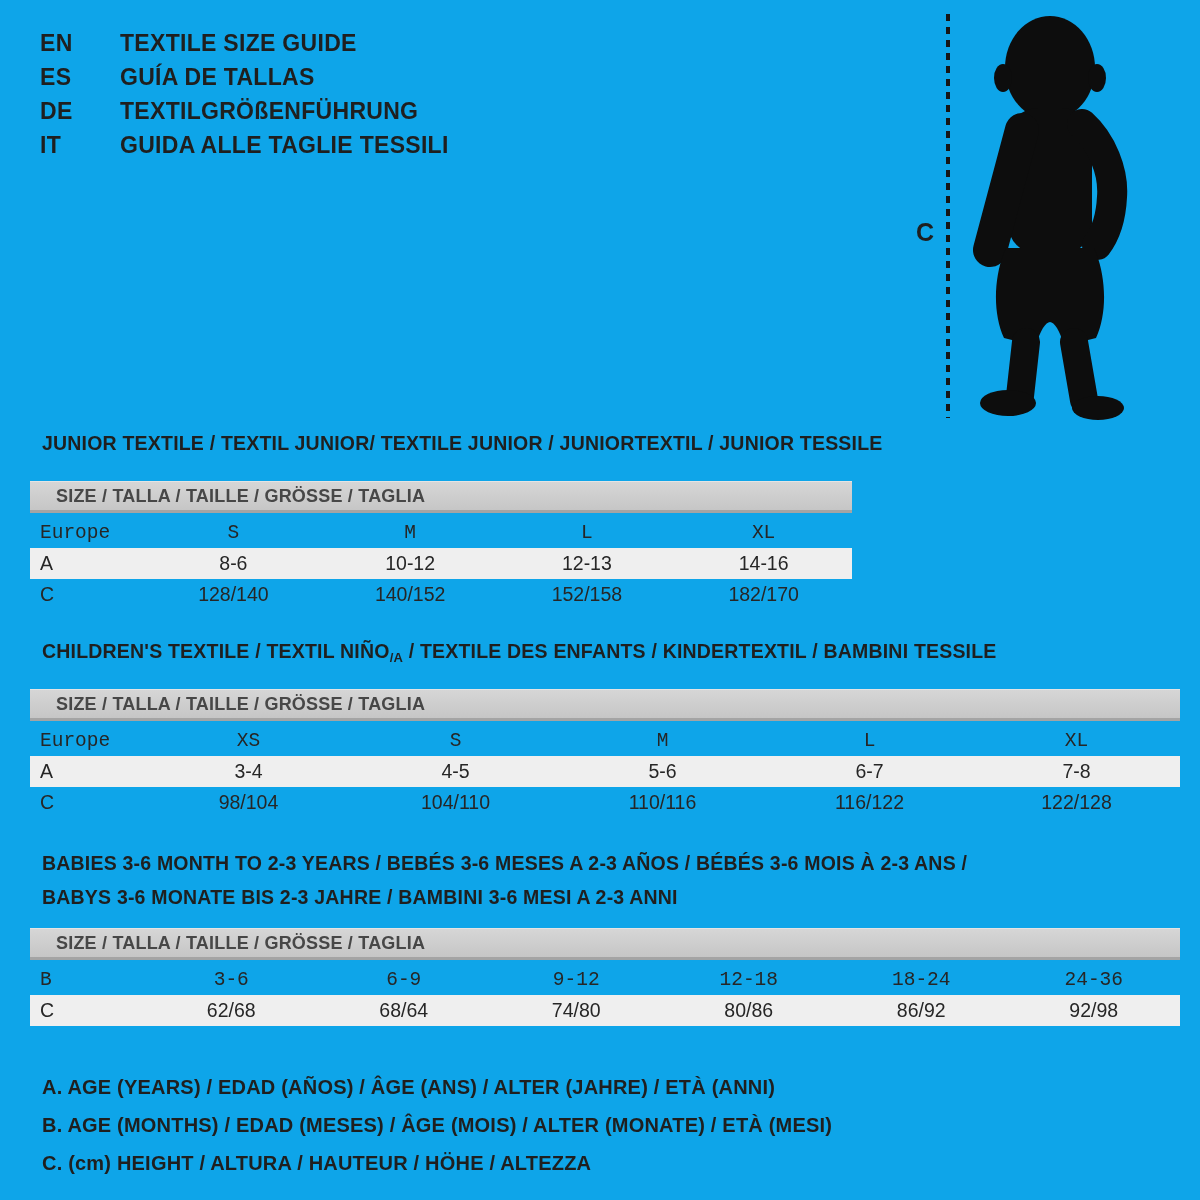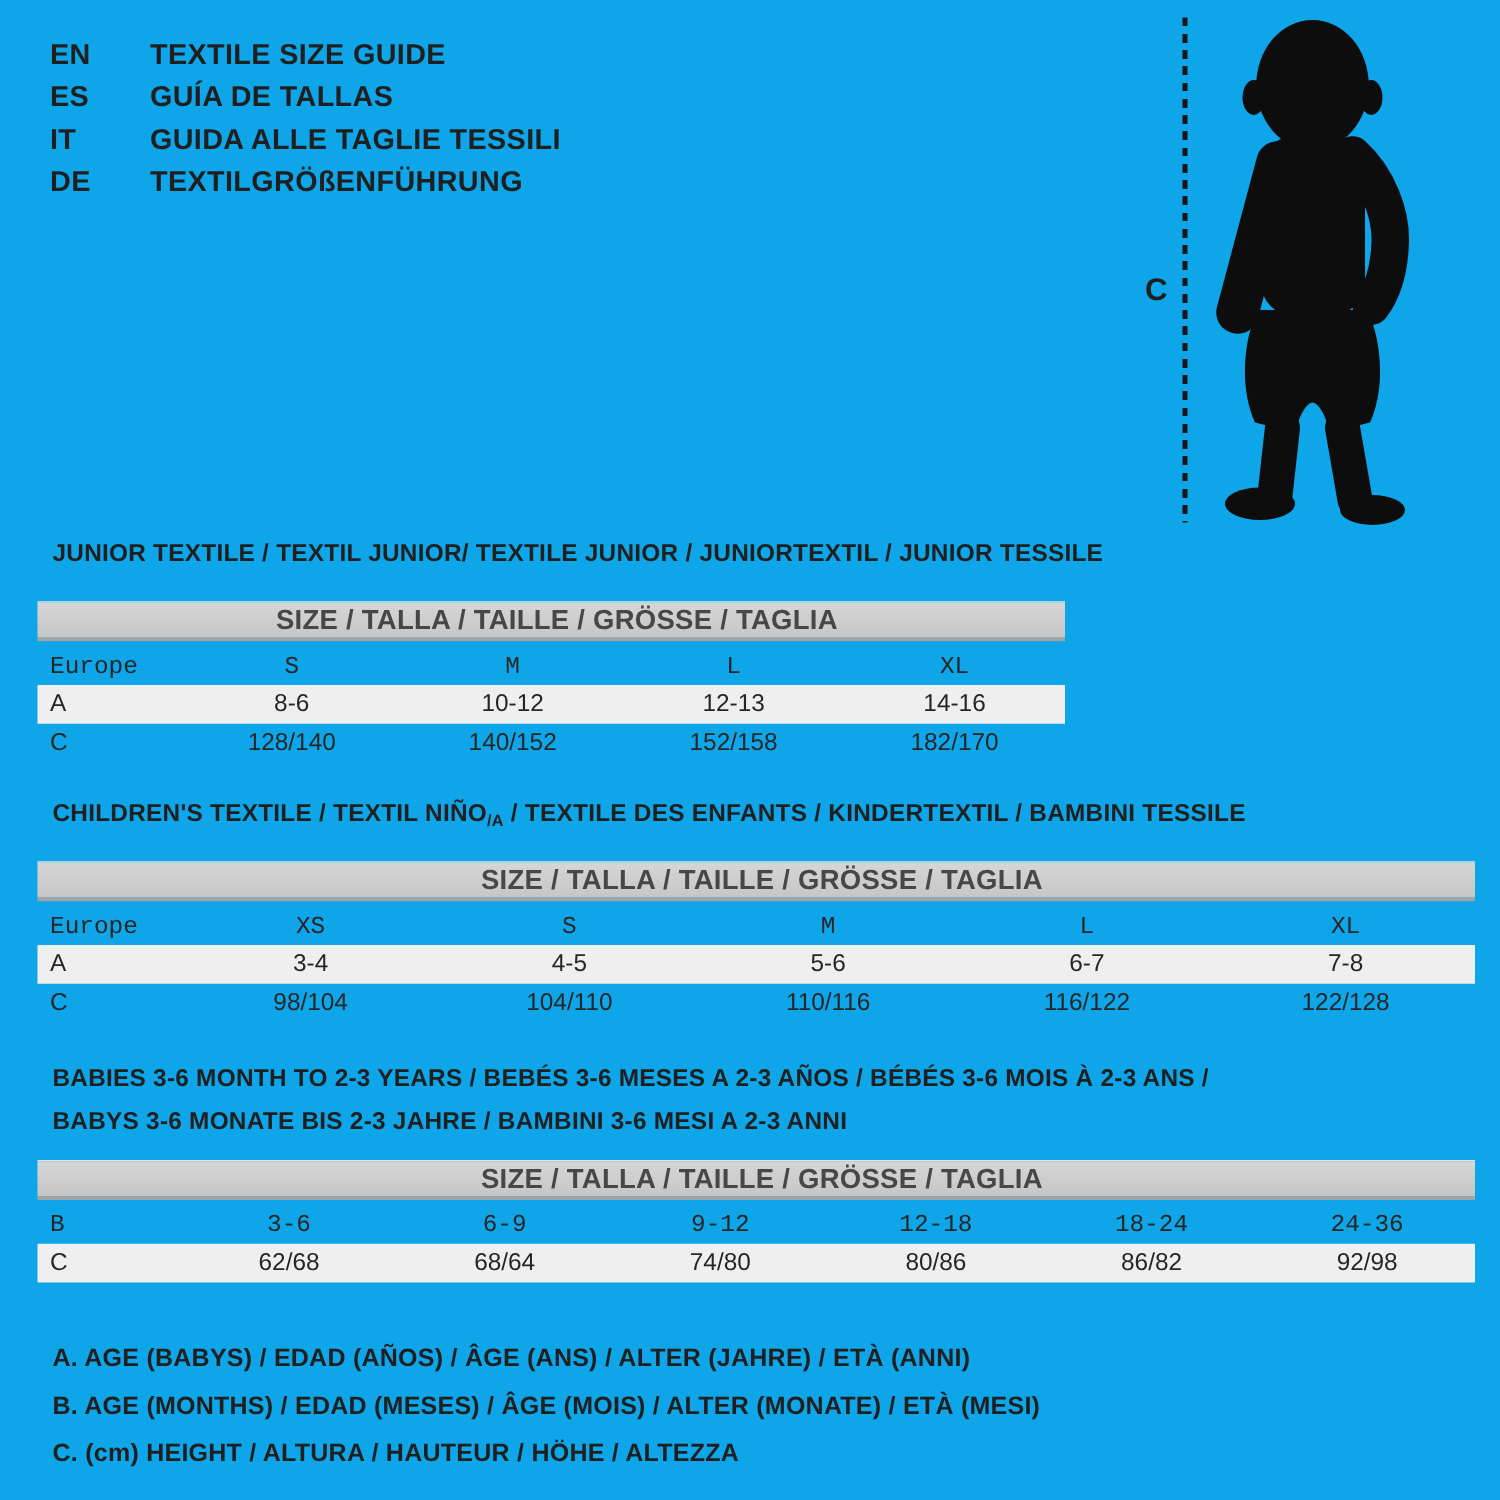--- a/index.html
+++ b/index.html
@@ -26,23 +26,22 @@
   .title-sub{font-size:13px;vertical-align:-4px;font-weight:700;}
   .babies-title{line-height:34px;}
 
   
   .sg-table{position:absolute;left:30px;}
   .w-junior{width:822px;}
   .w-wide{width:1150px;}
   .size-bar{
     height:28px;background:linear-gradient(#d6d6d6,#c6c6c6);
     border-top:1px solid #e4e4e4;border-bottom:3px solid #a4a4a4;
-    color:#474747;font-weight:700;font-size:22px;line-height:28px;padding-left:9px;
+    color:#474747;font-weight:700;font-size:18px;line-height:28px;padding-left:26px;
     letter-spacing:.2px;
-    text-align:center;
   }
   .trow{display:flex;height:31px;align-items:center;font-size:19.5px;color:#262626;}
   .trow.first{margin-top:4px;font-family:Liberation Mono, monospace;}
   .trow.shaded{background:#efefef;}
   .tlabel{width:115px;padding-left:10px;box-sizing:border-box;}
   .tcell{flex:1;text-align:center;}
 
   
   .legend{position:absolute;left:42px;top:1068px;font-weight:700;font-size:20px;}
   .legend-line{height:38px;line-height:38px;white-space:nowrap;letter-spacing:.2px;}
@@ -55,26 +54,26 @@
   <section class="lang-block">
     <div class="lang-row">
       <span class="lang-code">EN</span>
       <span class="lang-title">TEXTILE SIZE GUIDE</span>
     </div>
     <div class="lang-row">
       <span class="lang-code">ES</span>
       <span class="lang-title">GUÍA DE TALLAS</span>
     </div>
     <div class="lang-row">
+      <span class="lang-code">DE</span>
+      <span class="lang-title">TEXTILGRÖßENFÜHRUNG</span>
+    </div>
+    <div class="lang-row">
       <span class="lang-code">IT</span>
       <span class="lang-title">GUIDA ALLE TAGLIE TESSILI</span>
-    </div>
-    <div class="lang-row">
-      <span class="lang-code">DE</span>
-      <span class="lang-title">TEXTILGRÖßENFÜHRUNG</span>
     </div>
   </section>
 
   <span class="measure-label">C</span>
   <div class="dashed-line"></div>
   <svg class="toddler-svg" viewBox="0 0 176 408" xmlns="http://www.w3.org/2000/svg" aria-hidden="true">
     <g fill="#0d0d0d" stroke="none">
       <ellipse cx="88" cy="56" rx="45" ry="52"></ellipse>
       <ellipse cx="41" cy="66" rx="9" ry="14"></ellipse>
       <ellipse cx="135" cy="66" rx="9" ry="14"></ellipse>
@@ -158,24 +157,24 @@
       <span class="tcell">12-18</span>
       <span class="tcell">18-24</span>
       <span class="tcell">24-36</span>
     </div>
     <div class="trow shaded">
       <span class="tlabel">C</span>
       <span class="tcell">62/68</span>
       <span class="tcell">68/64</span>
       <span class="tcell">74/80</span>
       <span class="tcell">80/86</span>
-      <span class="tcell">86/82</span>
+      <span class="tcell">86/92</span>
       <span class="tcell">92/98</span>
     </div>
   </div>
 
   <footer class="legend">
-    <div class="legend-line">A. AGE (BABYS) / EDAD (AÑOS) / ÂGE (ANS) / ALTER (JAHRE) / ETÀ (ANNI)</div>
+    <div class="legend-line">A. AGE (YEARS) / EDAD (AÑOS) / ÂGE (ANS) / ALTER (JAHRE) / ETÀ (ANNI)</div>
     <div class="legend-line">B. AGE (MONTHS) / EDAD (MESES) / ÂGE (MOIS) / ALTER (MONATE) / ETÀ (MESI)</div>
     <div class="legend-line">C. (cm) HEIGHT / ALTURA / HAUTEUR / HÖHE / ALTEZZA</div>
   </footer>
 
 </div>
 
 </body></html>

